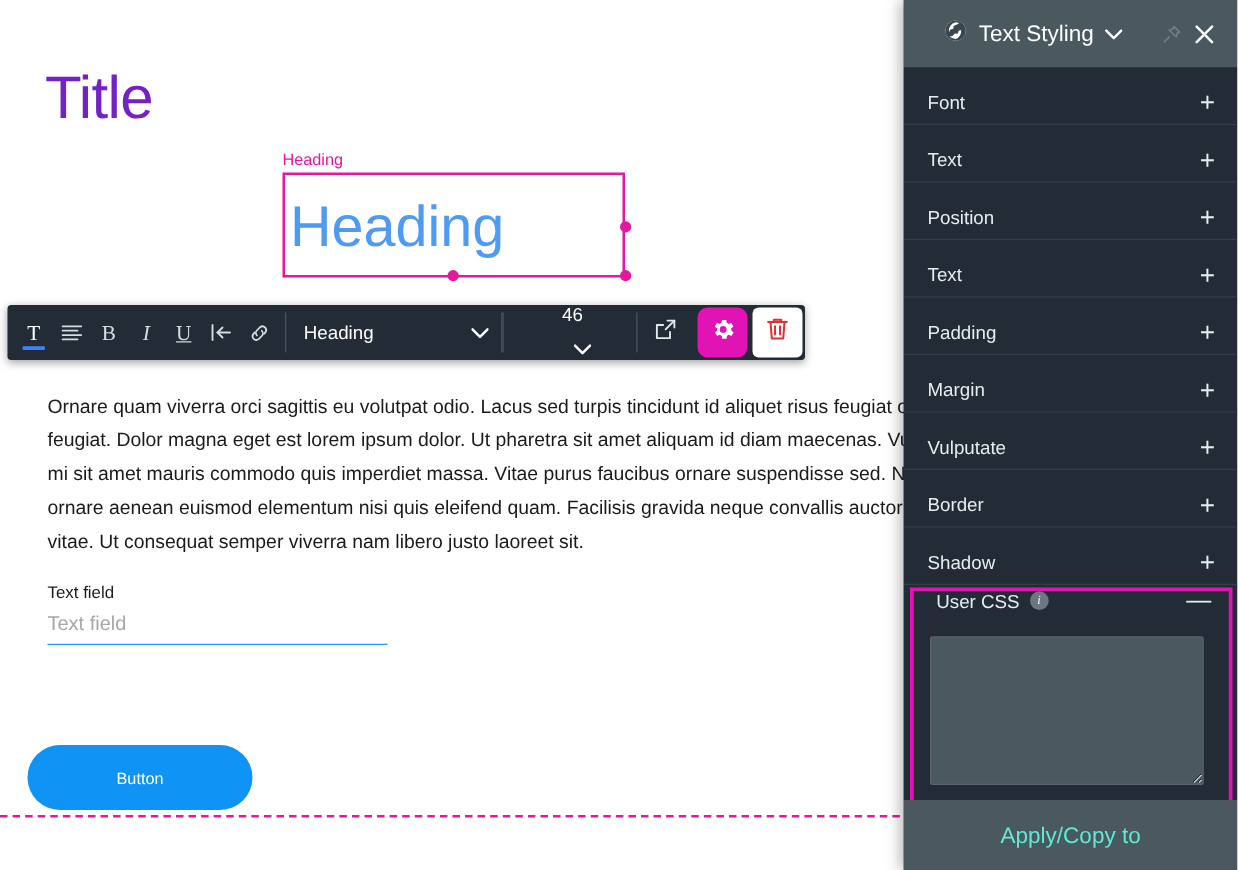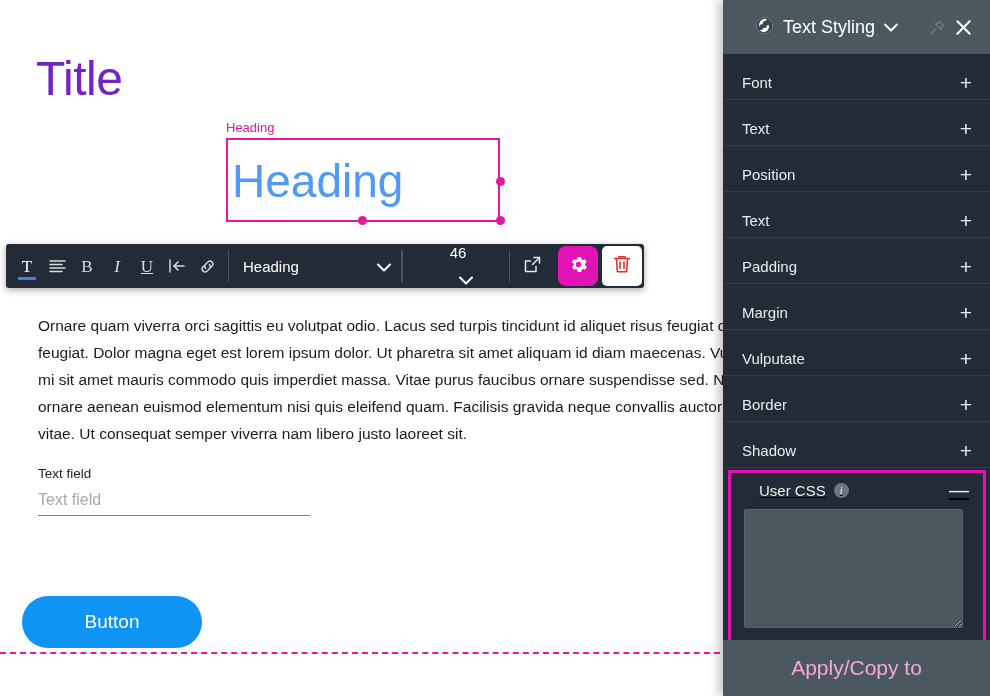--- a/index.html
+++ b/index.html
@@ -228,21 +228,21 @@
   .pill-button {
     position: absolute;
     left: 22px;
     top: 596px;
     width: 180px;
     height: 52px;
     border-radius: 26px;
     background: #0f93f5;
     color: #ffffff;
     border: none;
-    font-size: 19px;
+    font-size: 13px;
     font-family: "Liberation Sans", sans-serif;
     cursor: pointer;
   }
 
   .guide-line {
     position: absolute;
     left: 0;
     top: 652px;
     width: 740px;
     height: 0;
@@ -321,24 +321,23 @@
   .usercss-section {
     margin: 2px 4px 0 5px;
     border: 3px solid #e213b4;
     box-sizing: border-box;
     padding: 0;
     background: #222b36;
   }
   .usercss-head {
     height: 34px;
     display: flex;
-    align-items: center;
-    padding: 0 14px 0 28px;
+    align-items: flex-start;
+    padding: 0 14px 0 18px;
     box-sizing: border-box;
-    text-decoration: underline;
   }
   .usercss-title {
     color: #e8ecef;
     font-size: 15px;
     font-family: "Liberation Sans", sans-serif;
   }
   .info-badge {
     width: 15px;
     height: 15px;
     border-radius: 50%;
@@ -379,22 +378,22 @@
   .panel-footer {
     flex: 0 0 auto;
     height: 56px;
     background: #4a5860;
     display: flex;
     align-items: center;
     justify-content: center;
     cursor: pointer;
   }
   .footer-label {
-    color: #f9a8d4;
-    font-size: 21px;
+    color: #5eead4;
+    font-size: 18px;
     font-family: "Liberation Sans", sans-serif;
   }
 </style>
 </head>
 <body>
 
 <div id="app">
 
   <div id="canvas">
 

